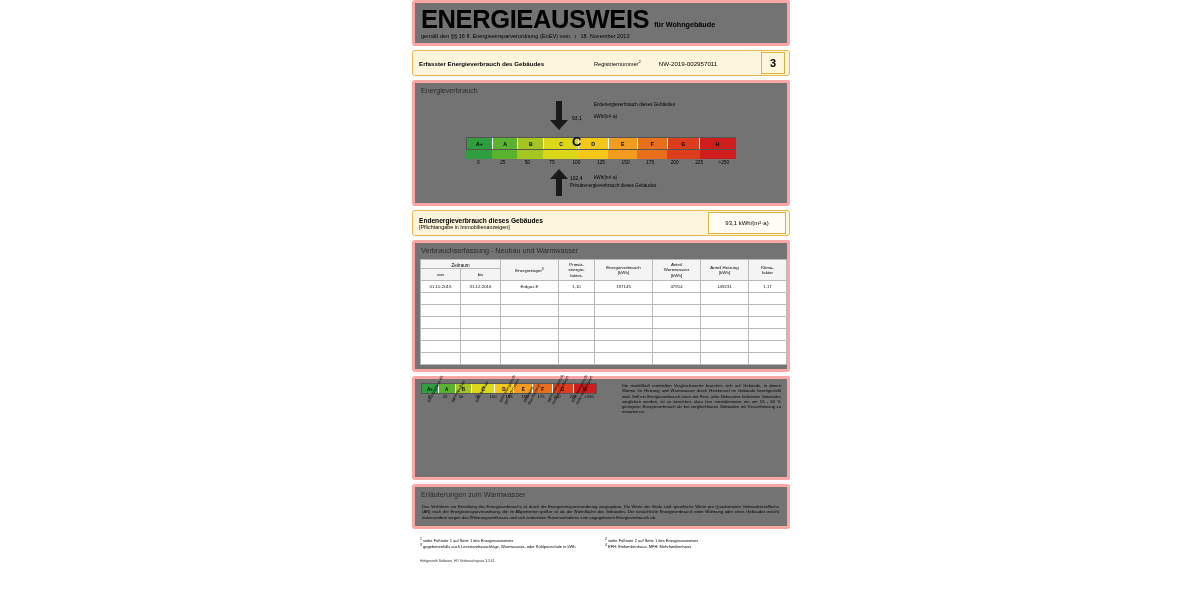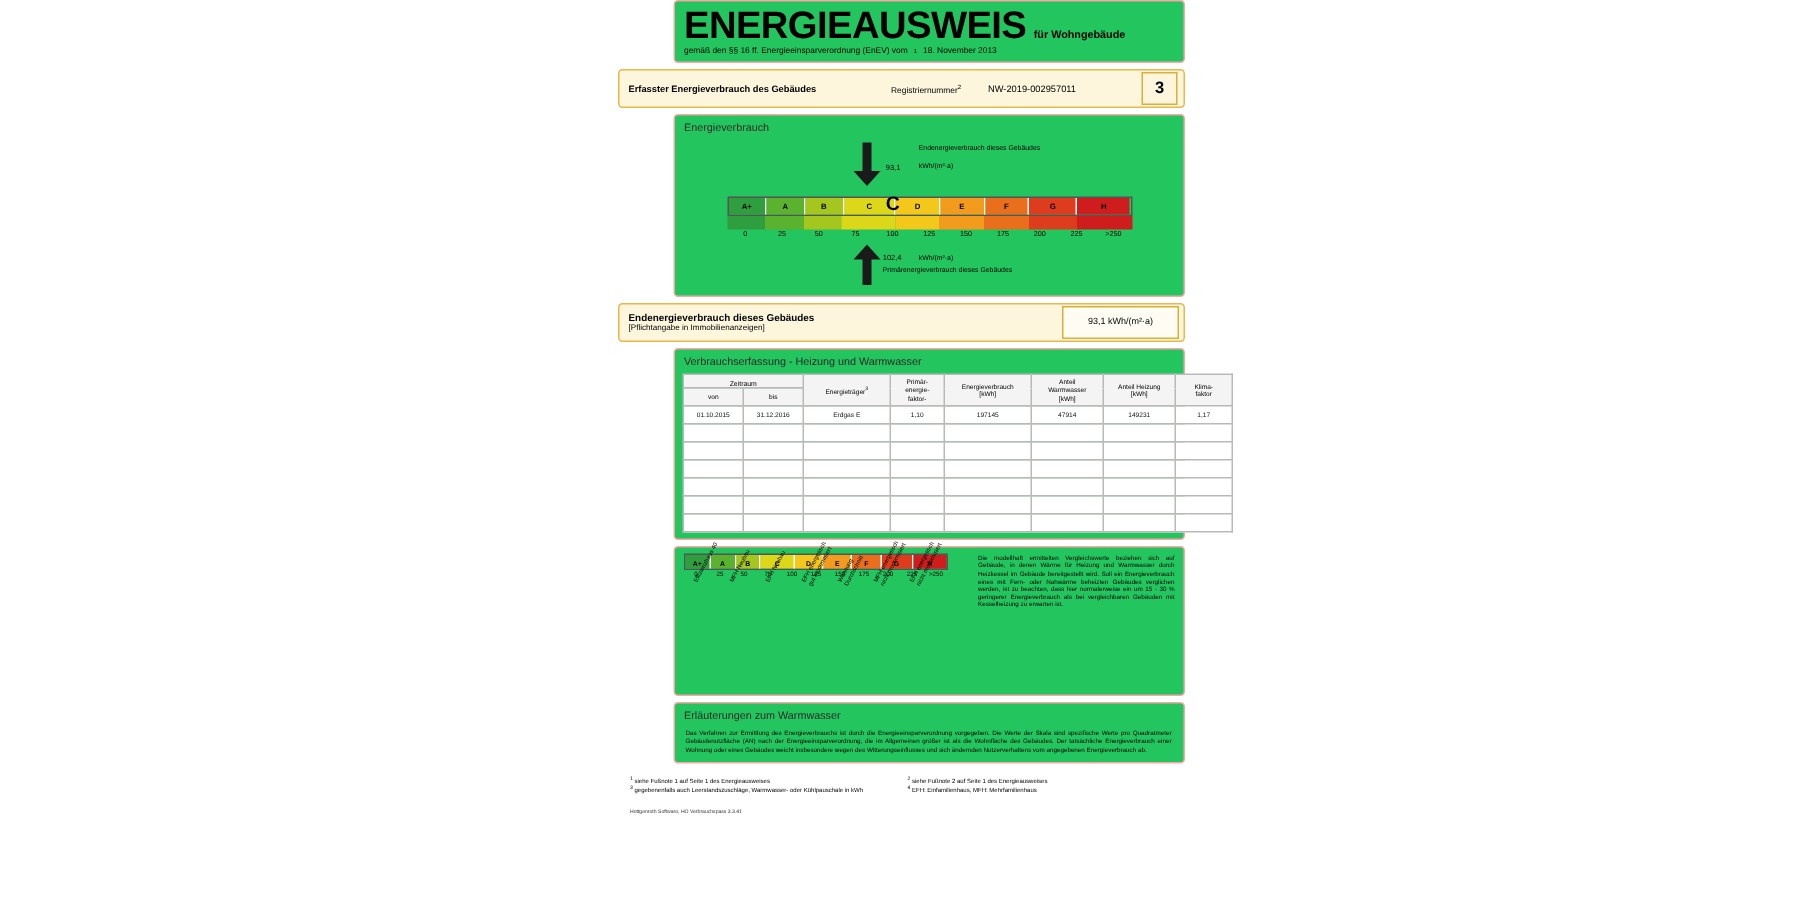--- a/index.html
+++ b/index.html
@@ -8,27 +8,26 @@
     background:#ffffff;
     font-family:"Liberation Sans", sans-serif;
     color:#000;
     overflow:hidden;
   }
   .page{
     position:absolute;left:412px;top:0;width:378px;height:600px;
     background:#ffffff;
   }
   .panel{
-    border:1px solid #fca5a5;
-    background:#22c55e;
+    border:3px solid #fca5a5;
+    background:#737373;
     border-radius:3px;
     box-sizing:border-box;
     margin-bottom:4px;
     position:relative;
-    margin-left:37px;
   }
   .panel-title{
     font-size:7.2px;font-weight:normal;color:#2a2a2a;
     padding:3px 0 2px 6px;
   }
   
   .hdr{padding:4px 6px 4px 6px;}
   .hdr-row1{display:flex;align-items:flex-end;gap:5px;}
   .big-title{
     font-size:25.5px;font-weight:bold;letter-spacing:-0.4px;
@@ -220,21 +219,21 @@
 
   <div class="ee">
     <div class="ee-l">
       <div class="ee-t1">Endenergieverbrauch dieses Gebäudes</div>
       <div class="ee-t2">[Pflichtangabe in Immobilienanzeigen]</div>
     </div>
     <div class="ee-r">93,1 kWh/(m²·a)</div>
   </div>
 
   <div class="panel tbl-panel">
-    <div class="panel-title">Verbrauchserfassung - Heizung und Warmwasser</div>
+    <div class="panel-title">Verbrauchserfassung - Neubau und Warmwasser</div>
     <table>
       <colgroup>
         <col style="width:40px">
           <col style="width:40px">
           <col style="width:58px">
         <col style="width:36px">
           <col style="width:58px">
           <col style="width:48px">
         <col style="width:48px">
           <col style="width:38px">

